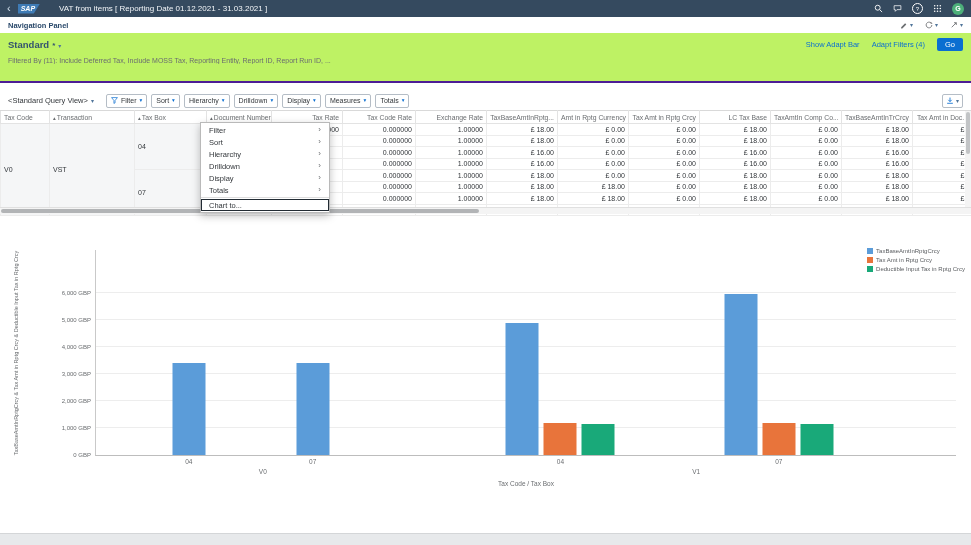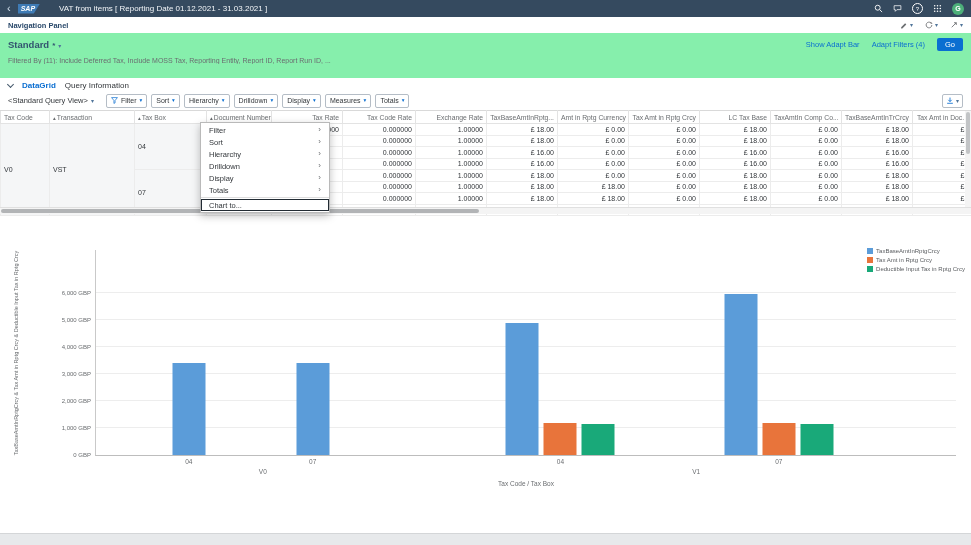--- a/index.html
+++ b/index.html
@@ -18,21 +18,21 @@
   .avatar{width:12px;height:12px;border-radius:50%;background:#4db07a;color:#fff;font-size:7px;font-weight:700;display:flex;align-items:center;justify-content:center;cursor:pointer}
 
   
   .navrow{position:absolute;left:0;top:17px;right:0;height:16px;background:#fff;border-bottom:1px solid #e4e4e4;display:flex;align-items:center;padding:0 8px}
   .navlabel{font-size:7.5px;color:#29486a;font-weight:700;cursor:pointer}
   .navacts{margin-left:auto;display:flex;gap:12px;align-items:center}
   .navact{display:flex;align-items:center;gap:2px;cursor:pointer}
   .dnsm{color:#51769b;font-size:6px;line-height:1}
 
   
-  .filterbar{position:absolute;left:0;top:33px;right:0;height:43px;background:#86efac;border-bottom:2px solid #4c1d95;padding:5px 8px 0}
+  .filterbar{position:absolute;left:0;top:33px;right:0;height:43px;background:#bef264;border-bottom:2px solid #4c1d95;padding:5px 8px 0}
   .variantrow{display:flex;align-items:center}
   .variant{font-size:9.5px;font-weight:700;color:#32536f;display:flex;gap:3px;align-items:baseline;cursor:pointer}
   .vmod{font-size:8px}
   .frlinks{margin-left:auto;display:flex;gap:12px;align-items:center}
   .flink{color:#0a6ed1;font-size:7.5px;cursor:pointer;white-space:nowrap}
   .gobtn{background:#0a6ed1;color:#fff;font-size:7.5px;padding:2px 8px;border-radius:2px;cursor:pointer}
   .filteredby{margin-top:6px;font-size:7px;color:#6a6d70;white-space:nowrap;overflow:hidden}
 
   
   .panelhead{position:absolute;left:0;right:0;display:flex;align-items:center;padding:0 8px;gap:9px;background:#fff}
@@ -162,25 +162,20 @@
       </span>
       <div class="frlinks">
         <span class="flink">Show Adapt Bar</span>
         <span class="flink">Adapt Filters (4)</span>
         <span class="gobtn">Go</span>
       </div>
     </div>
     <div class="filteredby">Filtered By (11): Include Deferred Tax, Include MOSS Tax, Reporting Entity, Report ID, Report Run ID, ...</div>
   </div>
 
-  <div class="panelhead" id="gridpanelhead">
-    <span class="chev"></span>
-    <span class="tab active">DataGrid</span>
-    <span class="tab inactive">Query Information</span>
-  </div>
 
   <div class="gridtb">
     <span class="qview">
       <span>&lt;Standard Query View&gt;</span>
       <span class="dnsm">▾</span>
     </span>
     <div id="tbbtns">
         <div class="tbtn">
           <svg width="7" height="7" viewBox="0 0 12 12">
             <path d="M1 1h10L7 6v4L5 11V6z" fill="none" stroke="#0a6ed1" stroke-width="1.2"></path>

